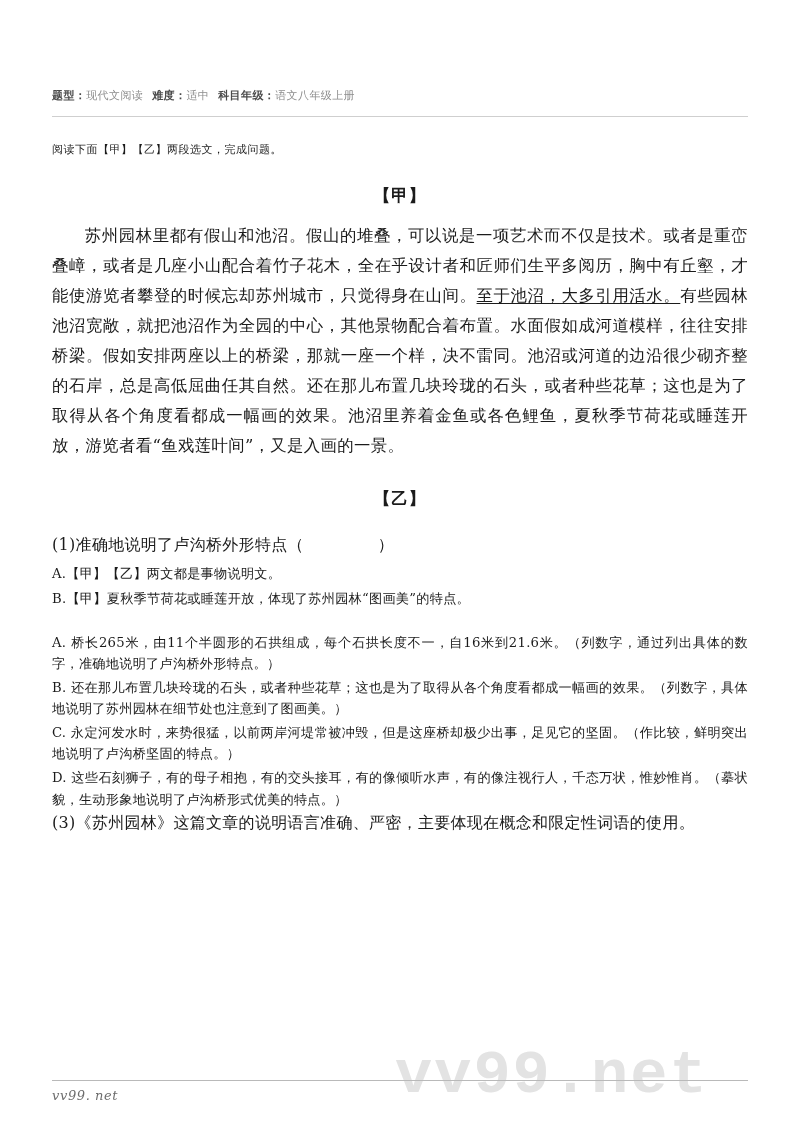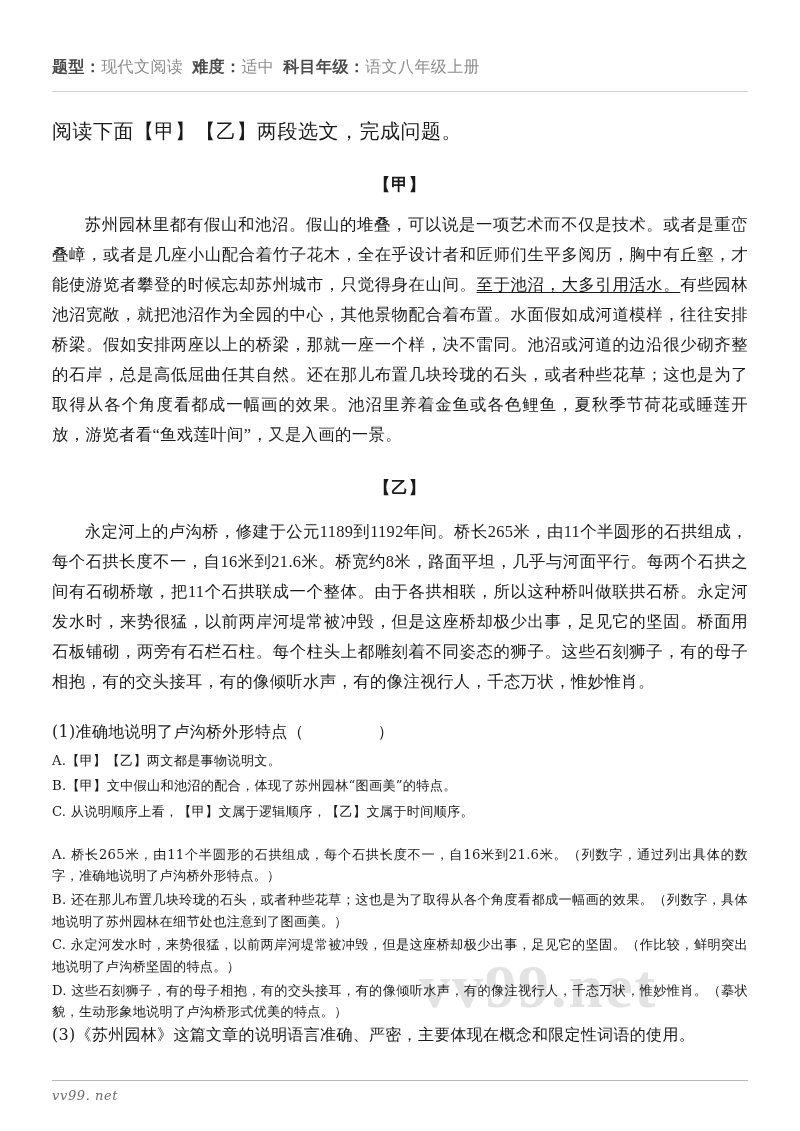--- a/index.html
+++ b/index.html
@@ -22,58 +22,57 @@
     position: absolute;
     inset: 0;
     padding: 0 52px;
     box-sizing: border-box;
   }
 
   
   .watermark {
     position: absolute;
     left: 395px;
-    top: 951px;
-    font-family: Liberation Serif, serif;
+    top: 1040px;
+    font-family: Liberation Mono, monospace;
     font-weight: bold;
     font-size: 62px;
     letter-spacing: 2px;
     color: #e3e3e3;
     white-space: nowrap;
     z-index: 0;
     pointer-events: none;
     user-select: none;
-    margin-left: 24px;
   }
 
   .content { position: relative; z-index: 2; }
 
   
   .meta-bar {
-    padding-top: 57px;
-    font-size: 16px;
+    padding-top: 88px;
+    font-size: 11px;
     color: #8d8d8d;
     letter-spacing: 0.4px;
     white-space: nowrap;
   }
   .meta-key {
     font-weight: bold;
     color: #4a4a4a;
   }
   .meta-gap { display: inline-block; width: 9px; }
 
   .rule-top {
     margin-top: 13px;
     border-top: 1px solid #cfcfcf;
   }
 
   
   .prompt {
     margin-top: 24px;
-    font-size: 20px;
+    font-size: 11px;
     line-height: 1.55;
     letter-spacing: 0.5px;
   }
 
   .section-head {
     text-align: center;
     font-weight: bold;
     font-size: 16.5px;
     letter-spacing: 1px;
     margin-top: 27px;
@@ -81,21 +80,20 @@
   }
 
   .passage {
     font-size: 16.4px;
     line-height: 1.83;
     text-align: justify;
     text-justify: inter-ideograph;
     letter-spacing: 0.35px;
     text-indent: 2em;
     margin: 14px 0 0 0;
-    font-family: Liberation Serif, serif;
   }
   .passage.second { margin-top: 18px; }
 
   .u { text-decoration: underline; text-underline-offset: 2px; }
 
   
   .question-block { margin-top: 22px; }
   .q-stem {
     font-size: 16px;
     line-height: 1.6;
@@ -151,28 +149,26 @@
       <span class="meta-key">题型：</span><span>现代文阅读</span><span class="meta-gap"></span><span class="meta-key">难度：</span><span>适中</span><span class="meta-gap"></span><span class="meta-key">科目年级：</span><span>语文八年级上册</span>
     </div>
     <div class="rule-top"></div>
 
     <div class="prompt">阅读下面【甲】【乙】两段选文，完成问题。</div>
 
     <div class="section-head">【甲】</div>
     <p class="passage"><span>苏州园林里都有假山和池沼。假山的堆叠，可以说是一项艺术而不仅是技术。或者是重峦叠嶂，或者是几座小山配合着竹子花木，全在乎设计者和匠师们生平多阅历，胸中有丘壑，才能使游览者攀登的时候忘却苏州城市，只觉得身在山间。</span><span class="u">至于池沼，大多引用活水。</span><span>有些园林池沼宽敞，就把池沼作为全园的中心，其他景物配合着布置。水面假如成河道模样，往往安排桥梁。假如安排两座以上的桥梁，那就一座一个样，决不雷同。池沼或河道的边沿很少砌齐整的石岸，总是高低屈曲任其自然。还在那儿布置几块玲珑的石头，或者种些花草；这也是为了取得从各个角度看都成一幅画的效果。池沼里养着金鱼或各色鲤鱼，夏秋季节荷花或睡莲开放，游览者看“鱼戏莲叶间”，又是入画的一景。</span></p>
 
     <div class="section-head">【乙】</div>
-    <p class="passage second">永定河上的卢沟桥，修建于公元1189到1192年间。桥长265米，由11个半圆形的石拱组成，每个石拱长度不一，自16米到21.6米。桥宽约8米，路面平坦，几乎与河面平行。每两个石拱之间有石砌桥墩，把11个石拱联成一个整体。由于各拱相联，所以这种桥叫做联拱石桥。永定河发水时，来势很猛，以前两岸河堤常被冲毁，但是这座桥却极少出事，足见它的坚固。桥面用石板铺砌，两旁有石栏石柱。每个柱头上都雕刻着不同姿态的狮子。这些石刻狮子，有的母子相抱，有的交头接耳，有的像倾听水声，有的像注视行人，千态万状，惟妙惟肖。</p>
 
     <div class="question-block">
       <div class="q-stem"><span>(1)</span><span>准确地说明了卢沟桥外形特点（</span><span class="q-blank"></span><span>）</span></div>
       <div class="opt-list">
         <div class="opt">A.【甲】【乙】两文都是事物说明文。</div>
-        <div class="opt">B.【甲】文中假山和池沼的配合，体现了苏州园林“图画美”的特点。</div>
-        <div class="opt">C. 从说明顺序上看，【甲】文属于逻辑顺序，【乙】文属于时间顺序。</div>
+        <div class="opt">B.【甲】夏秋季节荷花或睡莲开放，体现了苏州园林“图画美”的特点。</div>
       </div>
     </div>
 
     <div class="question-block">
       <div class="opt-list">
         <div class="opt opt-compact">A. 桥长265米，由11个半圆形的石拱组成，每个石拱长度不一，自16米到21.6米。（列数字，通过列出具体的数字，准确地说明了卢沟桥外形特点。）</div>
         <div class="opt opt-compact">B. 还在那儿布置几块玲珑的石头，或者种些花草；这也是为了取得从各个角度看都成一幅画的效果。（列数字，具体地说明了苏州园林在细节处也注意到了图画美。）</div>
         <div class="opt opt-compact">C. 永定河发水时，来势很猛，以前两岸河堤常被冲毁，但是这座桥却极少出事，足见它的坚固。（作比较，鲜明突出地说明了卢沟桥坚固的特点。）</div>
         <div class="opt opt-compact">D. 这些石刻狮子，有的母子相抱，有的交头接耳，有的像倾听水声，有的像注视行人，千态万状，惟妙惟肖。（摹状貌，生动形象地说明了卢沟桥形式优美的特点。）</div>
       </div>

